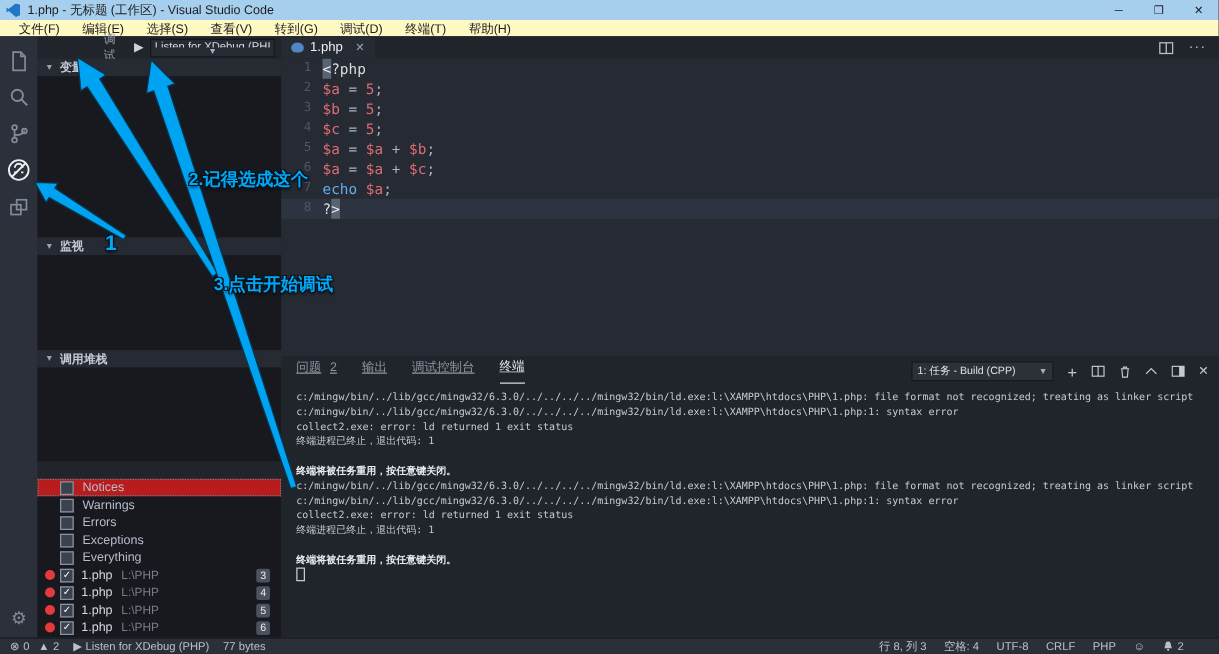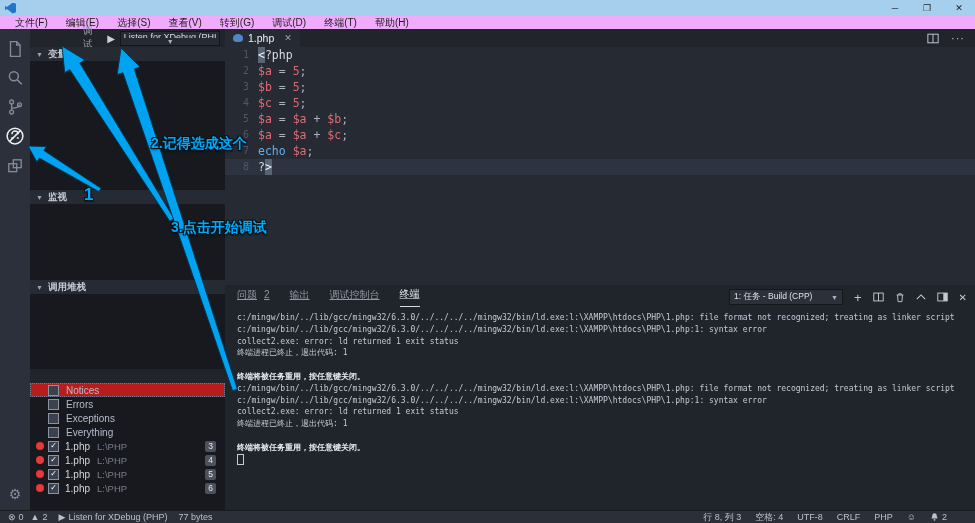--- a/index.html
+++ b/index.html
@@ -7,21 +7,21 @@
        font-family:"Liberation Sans",sans-serif;-webkit-font-smoothing:antialiased;}
   
   .titlebar{position:absolute;left:0;top:0;width:975px;height:16px;background:#a6cfee;
             display:flex;align-items:center;font-size:10px;color:#1d1d1d;}
   .vs-logo{width:11px;height:11px;margin:0 6px 0 5px;background:#2077c8;
            clip-path:polygon(70% 0,100% 12%,100% 88%,70% 100%,18% 58%,0 70%,0 30%,18% 42%);}
   .win-btn{width:32px;height:16px;display:flex;align-items:center;justify-content:center;
            font-size:9px;color:#222;}
   .tb-spacer{flex:1;}
   
-  .menubar{position:absolute;left:0;top:16px;width:975px;height:13px;background:#f0abfc;
+  .menubar{position:absolute;left:0;top:16px;width:975px;height:13px;background:#fef9c3;
            display:flex;font-size:10px;color:#202020;padding-left:6px;box-sizing:border-box;}
   .menu-item{padding:0 9px;}
   
   .activitybar{position:absolute;left:0;top:29px;width:30px;height:481px;background:#2b303b;}
   .ab-icon{position:absolute;left:5px;width:20px;height:20px;color:#848b98;display:flex;
            align-items:center;justify-content:center;}
   .ab-icon.active{color:#eceef2;}
   .ab-gear{font-size:14px;line-height:20px;}
   
   .sidebar{position:absolute;left:30px;top:29px;width:195px;height:481px;background:#21252b;
@@ -98,20 +98,21 @@
   #anno1{left:84px;top:185px;font-size:17px;}
   #anno2{left:151px;top:135px;font-size:14px;}
   #anno3{left:171px;top:219px;font-size:14px;}
   svg.li{display:block;}
 </style>
 </head>
 <body>
 
 <div class="titlebar">
   <div class="vs-logo"></div>
+  <span>1.php - 无标题 (工作区) - Visual Studio Code</span>
   <span class="tb-spacer"></span>
   <span class="win-btn">─</span>
   <span class="win-btn">❐</span>
   <span class="win-btn">✕</span>
 </div>
 
 <div class="menubar">
     <span class="menu-item">文件(F)</span>
     <span class="menu-item">编辑(E)</span>
     <span class="menu-item">选择(S)</span>
@@ -186,20 +187,24 @@
   <div class="sec-h" style="top:251px">
     <span class="tw">▼</span>
     <span>调用堆栈</span>
   </div>
   <div class="sec-c" style="top:265px;height:75px"></div>
 
   <div class="sec-c" style="top:354px;height:127px">
       <div class="bp-row selected">
         <span class="cb"></span>
         <span class="flt-label">Notices</span>
+      </div>
+      <div class="bp-row">
+        <span class="cb"></span>
+        <span class="flt-label">Warnings</span>
       </div>
       <div class="bp-row">
         <span class="cb"></span>
         <span class="flt-label">Errors</span>
       </div>
       <div class="bp-row">
         <span class="cb"></span>
         <span class="flt-label">Exceptions</span>
       </div>
       <div class="bp-row">

